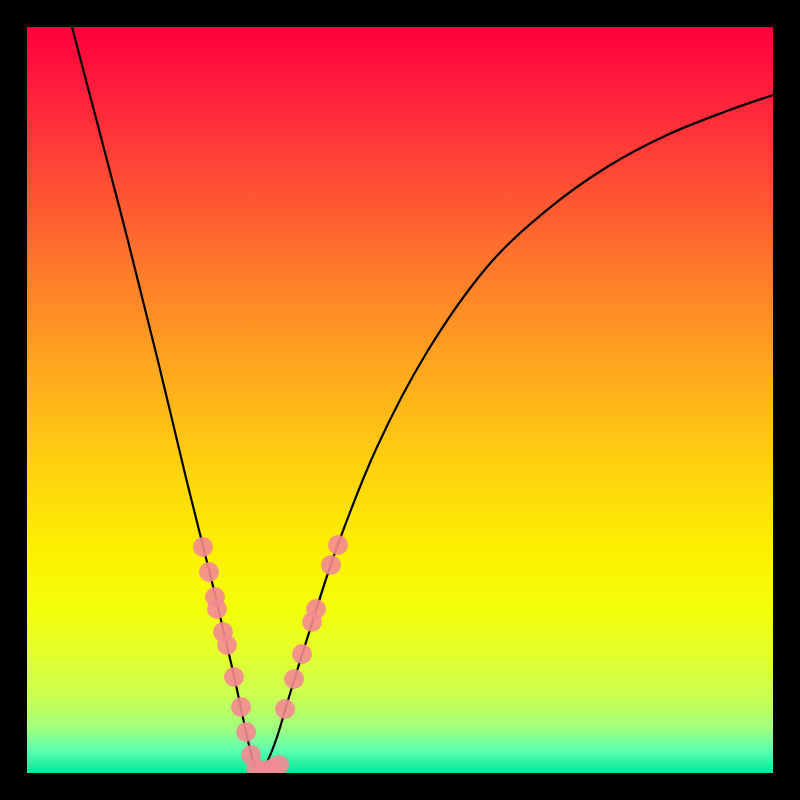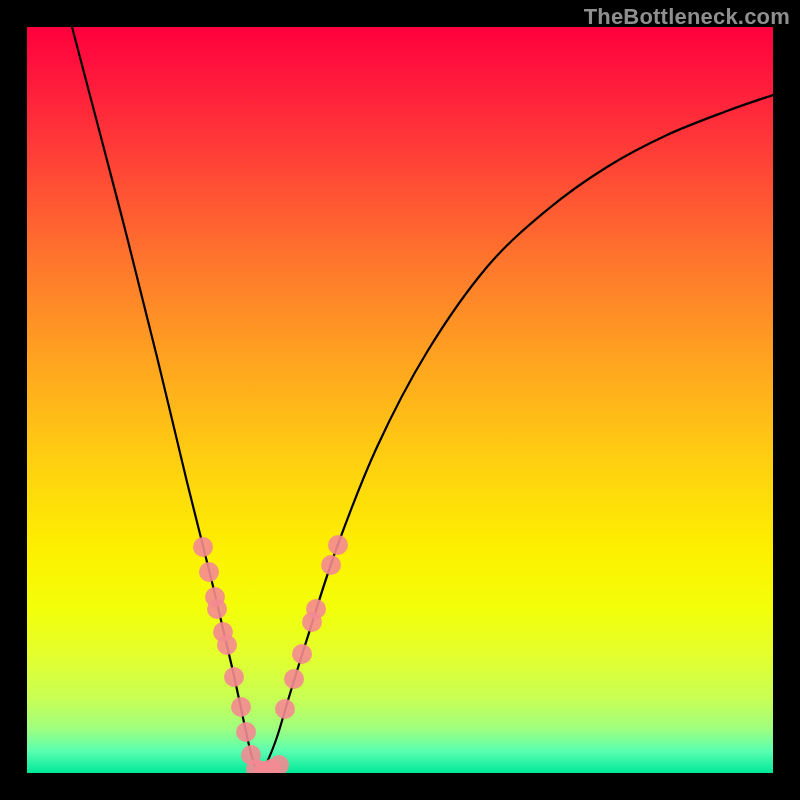--- a/index.html
+++ b/index.html
@@ -77,14 +77,13 @@
           <circle cx="258" cy="682" r="10" class="dot"></circle>
           <circle cx="267" cy="652" r="10" class="dot"></circle>
           <circle cx="275" cy="627" r="10" class="dot"></circle>
           <circle cx="285" cy="595" r="10" class="dot"></circle>
           <circle cx="289" cy="582" r="10" class="dot"></circle>
           <circle cx="304" cy="538" r="10" class="dot"></circle>
           <circle cx="311" cy="518" r="10" class="dot"></circle>
         </g>
     </svg>
   </div>
-  <div class="watermark">TheBottleneck.com</div>
 </div>
 
 </body></html>

